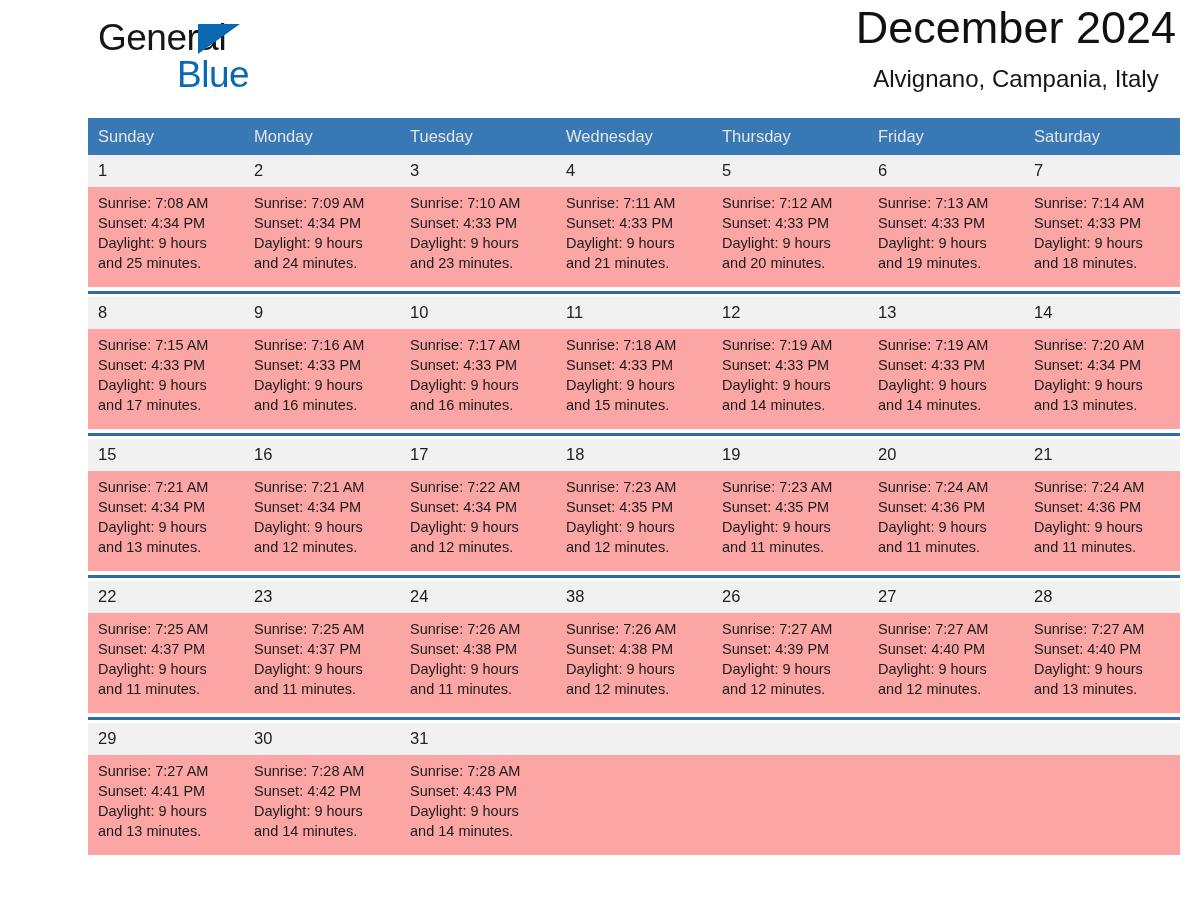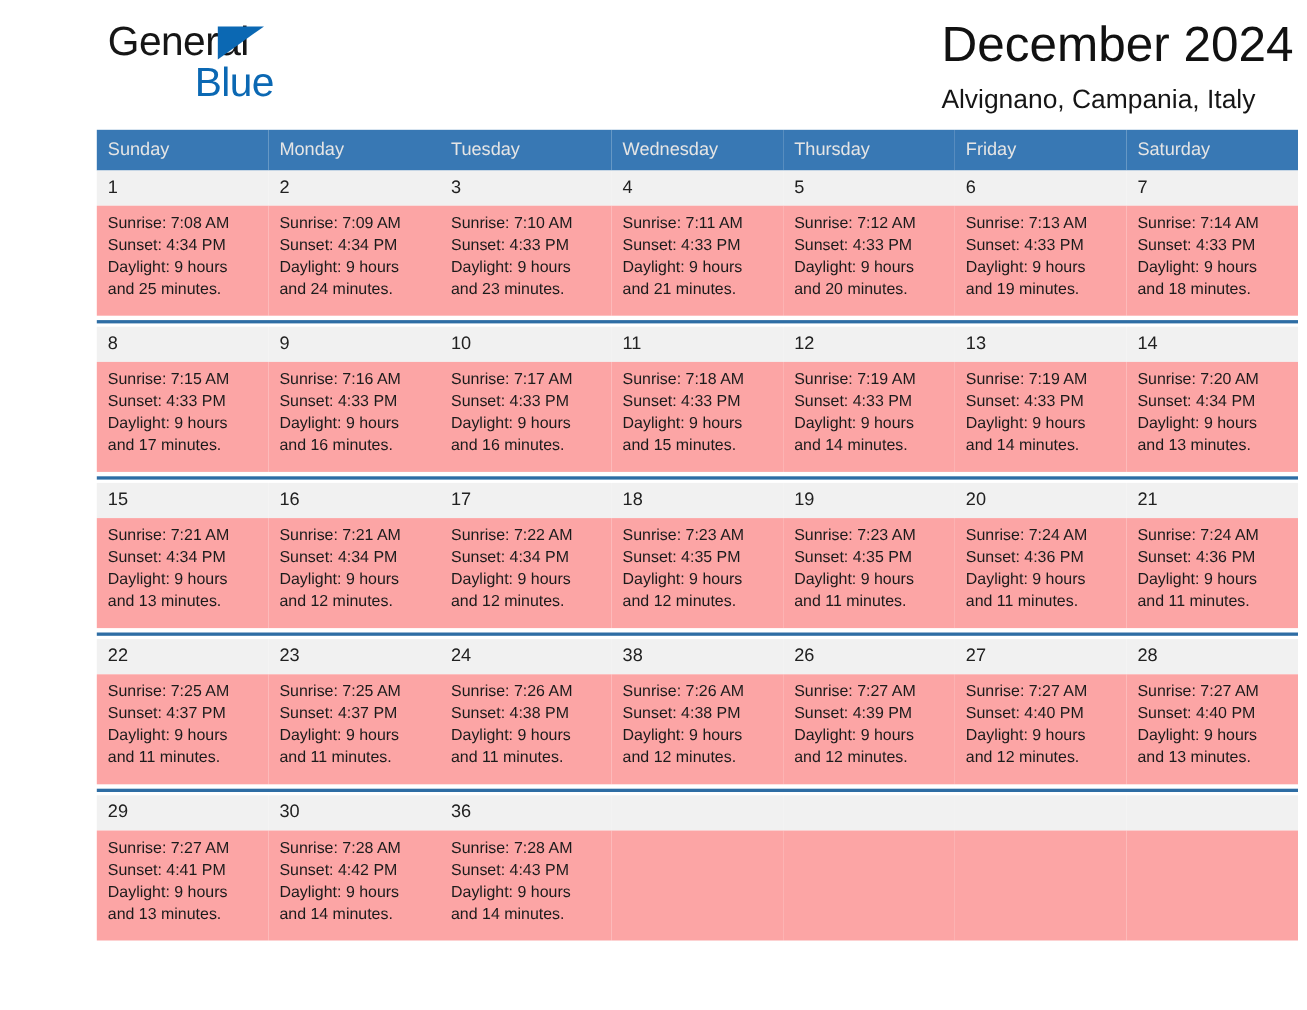--- a/index.html
+++ b/index.html
@@ -58,22 +58,22 @@
     top: 37px;
     font-size: 37px;
     line-height: 40px;
     letter-spacing: -0.5px;
     color: #0b68b3;
   }
 
   .title-block {
     position: absolute;
     right: 4px;
-    top: 12px;
-    text-align: left;
+    top: 0;
+    text-align: center;
   }
   .month-title {
     font-size: 45px;
     line-height: 56px;
     font-weight: normal;
     color: #111111;
     letter-spacing: 0px;
     margin: 0;
   }
   .location {
@@ -417,21 +417,21 @@
       </tr>
 
       <tr class="week-sep">
         <td colspan="7">
             <div class="rule"></div>
           </td>
       </tr>
       <tr class="daynum-row">
         <td>29</td>
         <td>30</td>
-        <td>36</td>
+        <td>31</td>
         <td class="empty"></td>
         <td class="empty"></td>
         <td class="empty"></td>
         <td class="empty"></td>
       </tr>
       <tr class="detail-row">
         <td>
             <div class="detail">Sunrise: 7:27 AM
 Sunset: 4:41 PM
 Daylight: 9 hours

